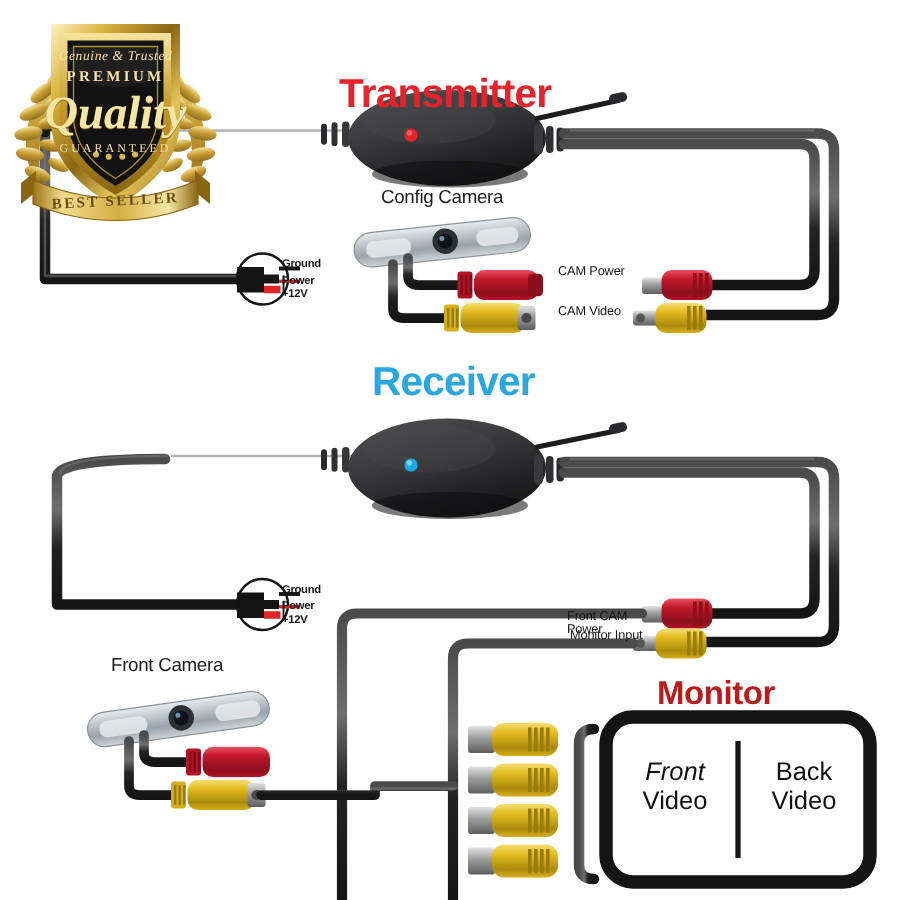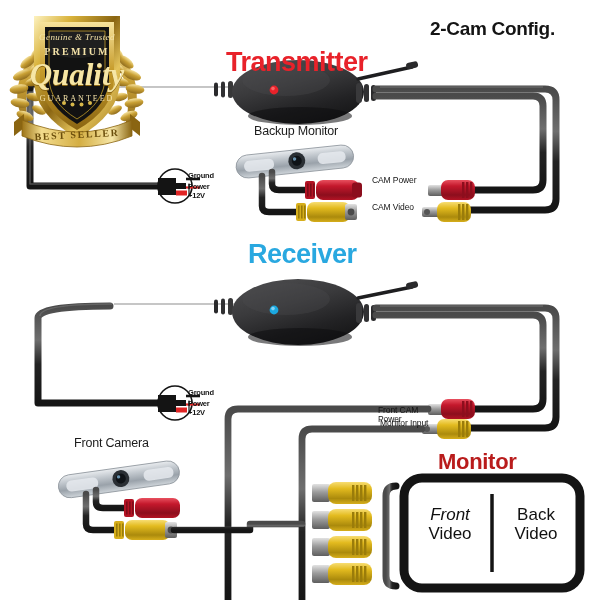--- a/index.html
+++ b/index.html
@@ -408,23 +408,22 @@
     <div class="badge-txt" style="top:30px;font-size:9px;font-style:italic;letter-spacing:0.4px;">Genuine &amp; Trusted</div>
     <div class="badge-txt" style="top:44px;font-size:10px;letter-spacing:2.2px;font-weight:bold;">PREMIUM</div>
     <div class="badge-txt" style="top:55px;font-size:31px;font-style:italic;font-weight:bold;color:#f6e6a6;
                 text-shadow:0 1px 0 #8a6512;">Quality</div>
     <div class="badge-txt" style="top:92px;font-size:8px;letter-spacing:2px;">GUARANTEED</div>
     <div class="badge-txt" style="top:127px;font-size:10px;letter-spacing:1.6px;font-weight:bold;color:#6b4e0c;
                 transform:rotate(-3deg);">BEST SELLER</div>
   </div>
 
   <div class="lbl title-tx" style="left:226px;top:14px;">Transmitter</div>
-  <div class="lbl title-cfg" style="left:430px;top:19px;">2-Cam Config.</div>
-
-  <div class="lbl cap" style="left:254px;top:125px;">Backup Monitor</div>
+
+  <div class="lbl cap" style="left:254px;top:125px;">Config Camera</div>
 
   <div class="lbl cap-sm" style="left:372px;top:176px;">CAM Power</div>
   <div class="lbl cap-sm" style="left:372px;top:203px;">CAM Video</div>
 
   <div class="lbl cap-xs" style="left:188px;top:172px;">Ground</div>
   <div class="lbl cap-xs" style="left:188px;top:183px;">Power</div>
   <div class="lbl cap-xs" style="left:188px;top:192px;">+12V</div>
 
   <div class="lbl title-rx" style="left:248px;top:240px;">Receiver</div>
 

